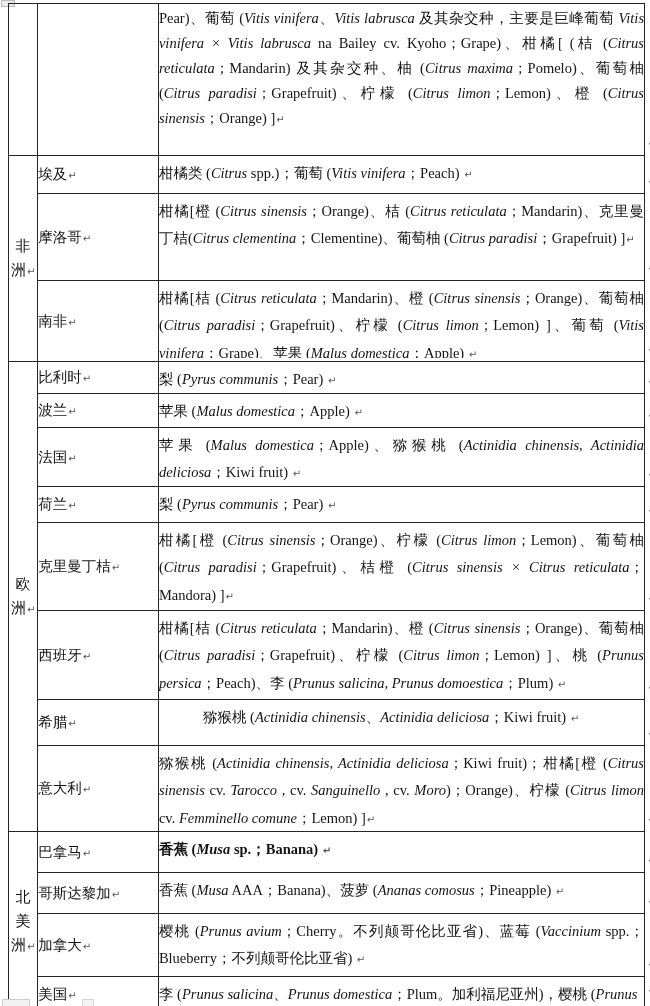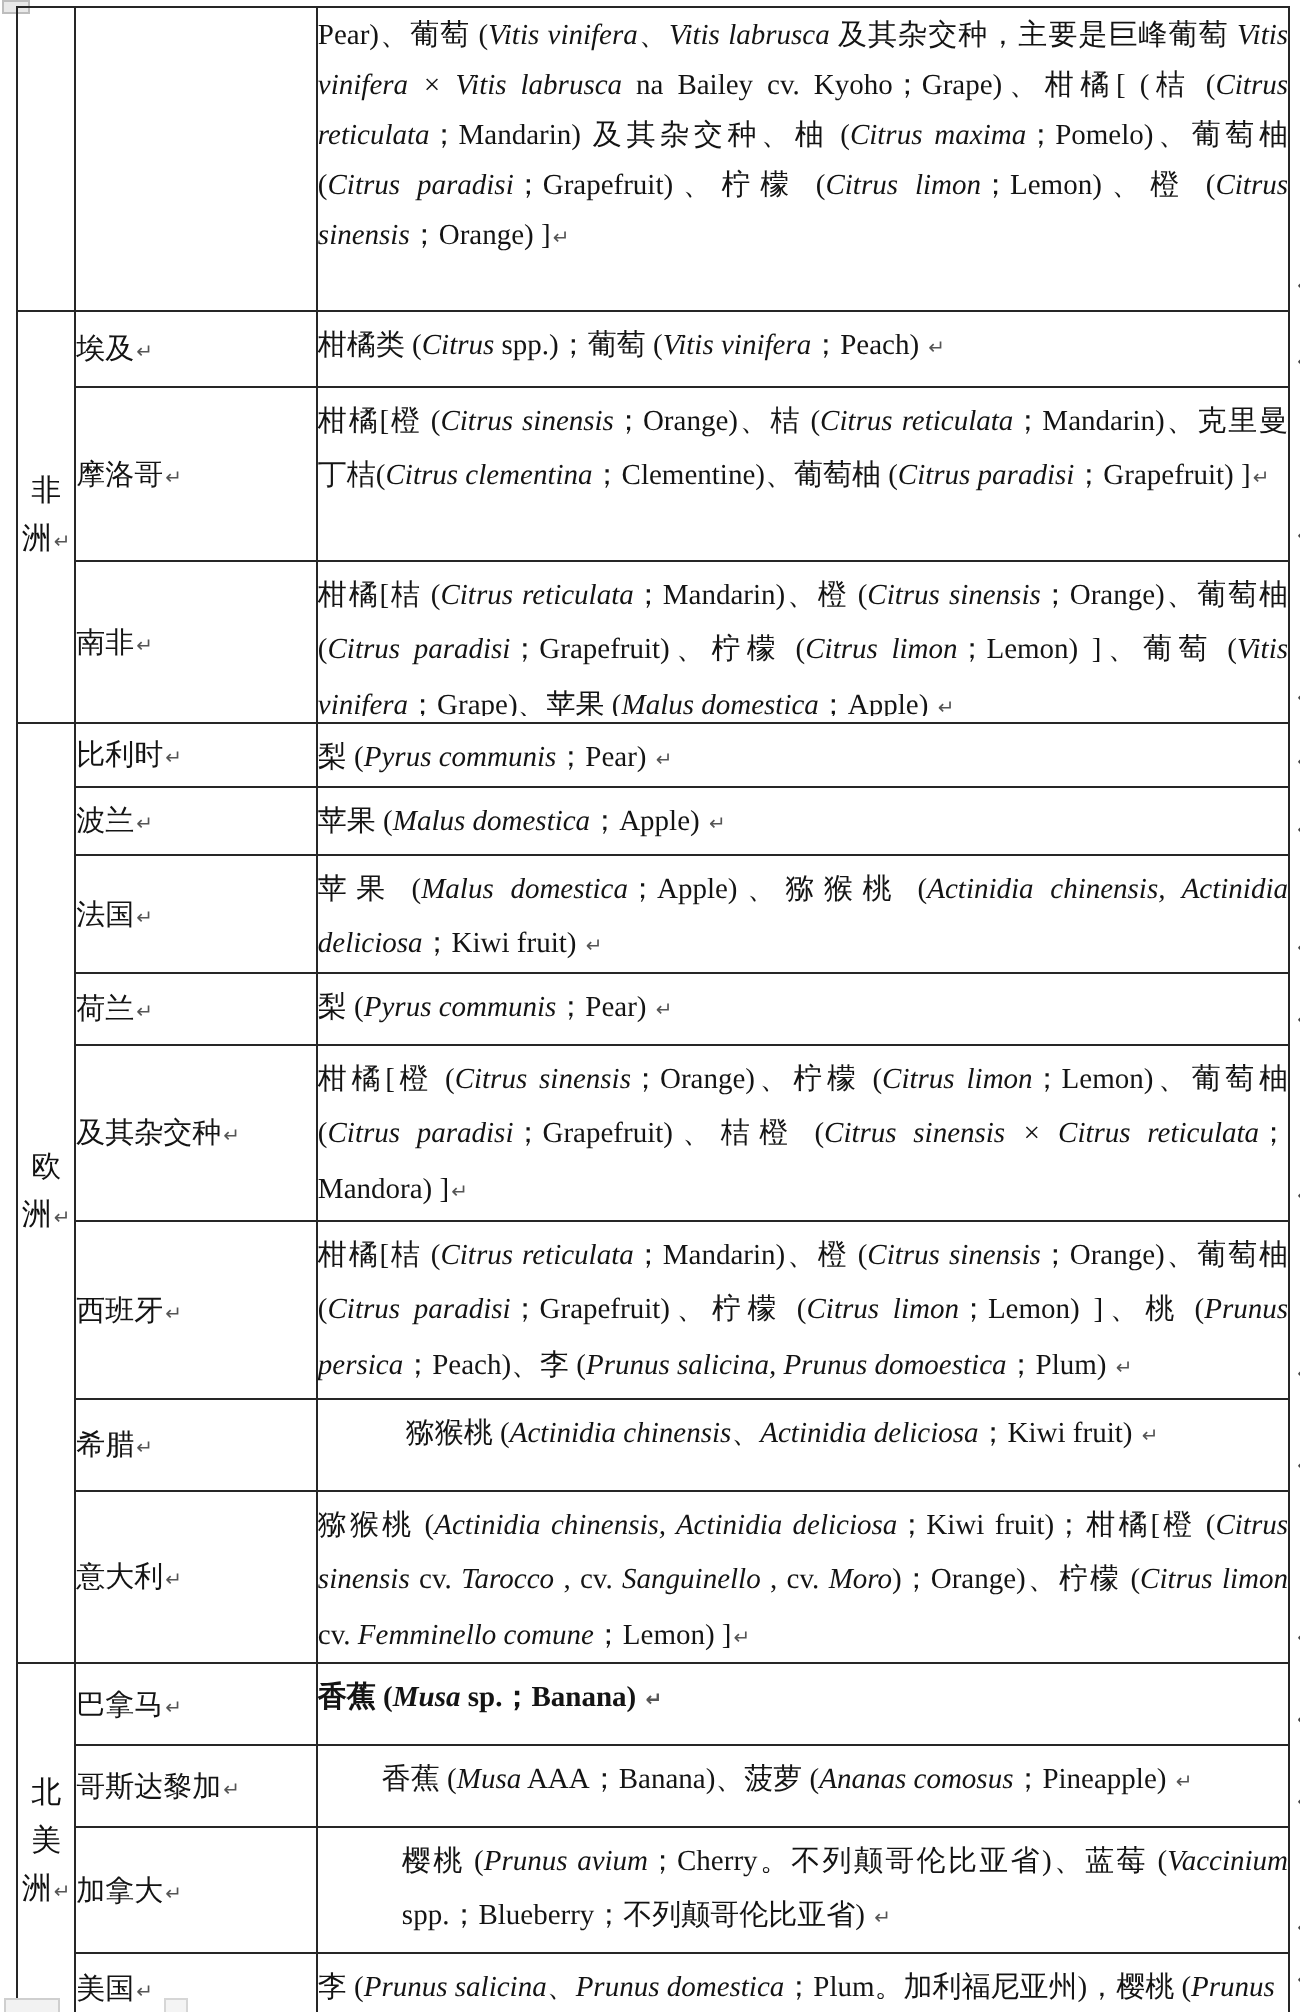--- a/index.html
+++ b/index.html
@@ -141,21 +141,21 @@
           </td>
         </tr>
         <tr>
           <td class="country-cell"><span>荷兰</span><span class="mark">↵</span></td>
           <td class="species-cell" style="height: 35px;">
             <div class="cell-inner" style="height: 28px;"><span>梨 (</span><i>Pyrus communis</i><span>；Pear) </span><span class="mark">↵</span></div>
             <span class="row-end-mark">↵</span>
           </td>
         </tr>
         <tr>
-          <td class="country-cell"><span>及其杂交种</span><span class="mark">↵</span></td>
+          <td class="country-cell"><span>克里曼丁桔</span><span class="mark">↵</span></td>
           <td class="species-cell" style="height: 87px;">
             <div class="cell-inner" style="height: 80px;"><span>柑橘[橙 (</span><i>Citrus sinensis</i><span>；Orange)、柠檬 (</span><i>Citrus limon</i><span>；Lemon)、葡萄柚 (</span><i>Citrus paradisi</i><span>；Grapefruit)、桔橙 (</span><i>Citrus sinensis × Citrus reticulata</i><span>；Mandora) ]</span><span class="mark">↵</span></div>
             <span class="row-end-mark">↵</span>
           </td>
         </tr>
         <tr>
           <td class="country-cell"><span>西班牙</span><span class="mark">↵</span></td>
           <td class="species-cell" style="height: 88px;">
             <div class="cell-inner" style="height: 81px;"><span>柑橘[桔 (</span><i>Citrus reticulata</i><span>；Mandarin)、橙 (</span><i>Citrus sinensis</i><span>；Orange)、葡萄柚 (</span><i>Citrus paradisi</i><span>；Grapefruit)、柠檬 (</span><i>Citrus limon</i><span>；Lemon) ]、桃 (</span><i>Prunus persica</i><span>；Peach)、李 (</span><i>Prunus salicina, Prunus domoestica</i><span>；Plum) </span><span class="mark">↵</span></div>
             <span class="row-end-mark">↵</span>
@@ -179,27 +179,27 @@
           <td class="continent-cell" rowspan="4">北<br>美<br>洲<span class="mark">↵</span></td>
           <td class="country-cell"><span>巴拿马</span><span class="mark">↵</span></td>
           <td class="species-cell" style="height: 40px; font-weight: bold;">
             <div class="cell-inner" style="height: 33px;"><span>香蕉 (</span><i>Musa</i><span> sp.；Banana) </span><span class="mark">↵</span></div>
             <span class="row-end-mark">↵</span>
           </td>
         </tr>
         <tr>
           <td class="country-cell"><span>哥斯达黎加</span><span class="mark">↵</span></td>
           <td class="species-cell" style="height: 40px;">
-            <div class="cell-inner" style="height: 33px; margin-left: 32px;"><span>香蕉 (</span><i>Musa</i><span> AAA；Banana)、菠萝 (</span><i>Ananas comosus</i><span>；Pineapple) </span><span class="mark">↵</span></div>
+            <div class="cell-inner" style="height: 33px;"><span>香蕉 (</span><i>Musa</i><span> AAA；Banana)、菠萝 (</span><i>Ananas comosus</i><span>；Pineapple) </span><span class="mark">↵</span></div>
             <span class="row-end-mark">↵</span>
           </td>
         </tr>
         <tr>
           <td class="country-cell"><span>加拿大</span><span class="mark">↵</span></td>
-          <td class="species-cell" style="height: 62px; padding-left: 42px;">
+          <td class="species-cell" style="height: 62px;">
             <div class="cell-inner" style="height: 55px;"><span>樱桃 (</span><i>Prunus avium</i><span>；Cherry。不列颠哥伦比亚省)、蓝莓 (</span><i>Vaccinium</i><span> spp.；Blueberry；不列颠哥伦比亚省) </span><span class="mark">↵</span></div>
             <span class="row-end-mark">↵</span>
           </td>
         </tr>
         <tr>
           <td class="country-cell"><span>美国</span><span class="mark">↵</span></td>
           <td class="species-cell" style="height: 35px;">
             <div class="cell-inner" style="height: 28px;"><span>李 (</span><i>Prunus salicina</i><span>、</span><i>Prunus domestica</i><span>；Plum。加利福尼亚州)，樱桃 (</span><i>Prunus</i></div>
             <span class="row-end-mark" style="bottom: auto; top: 8px;">↵</span>
           </td>

